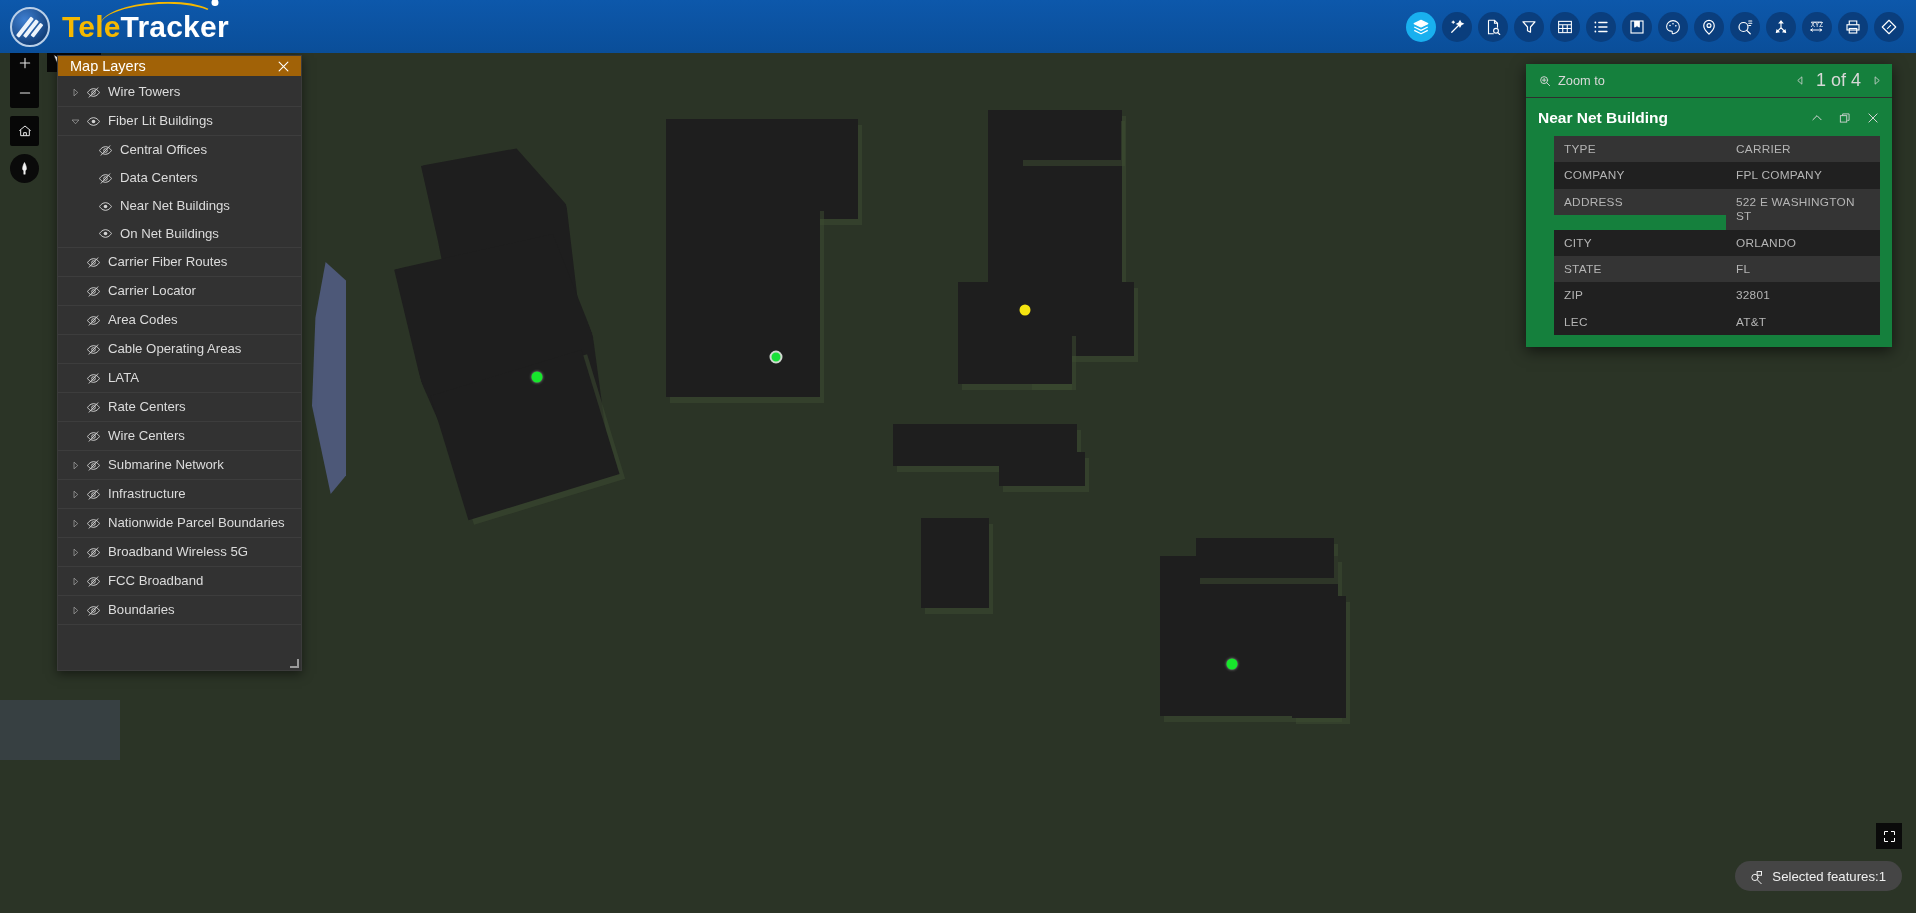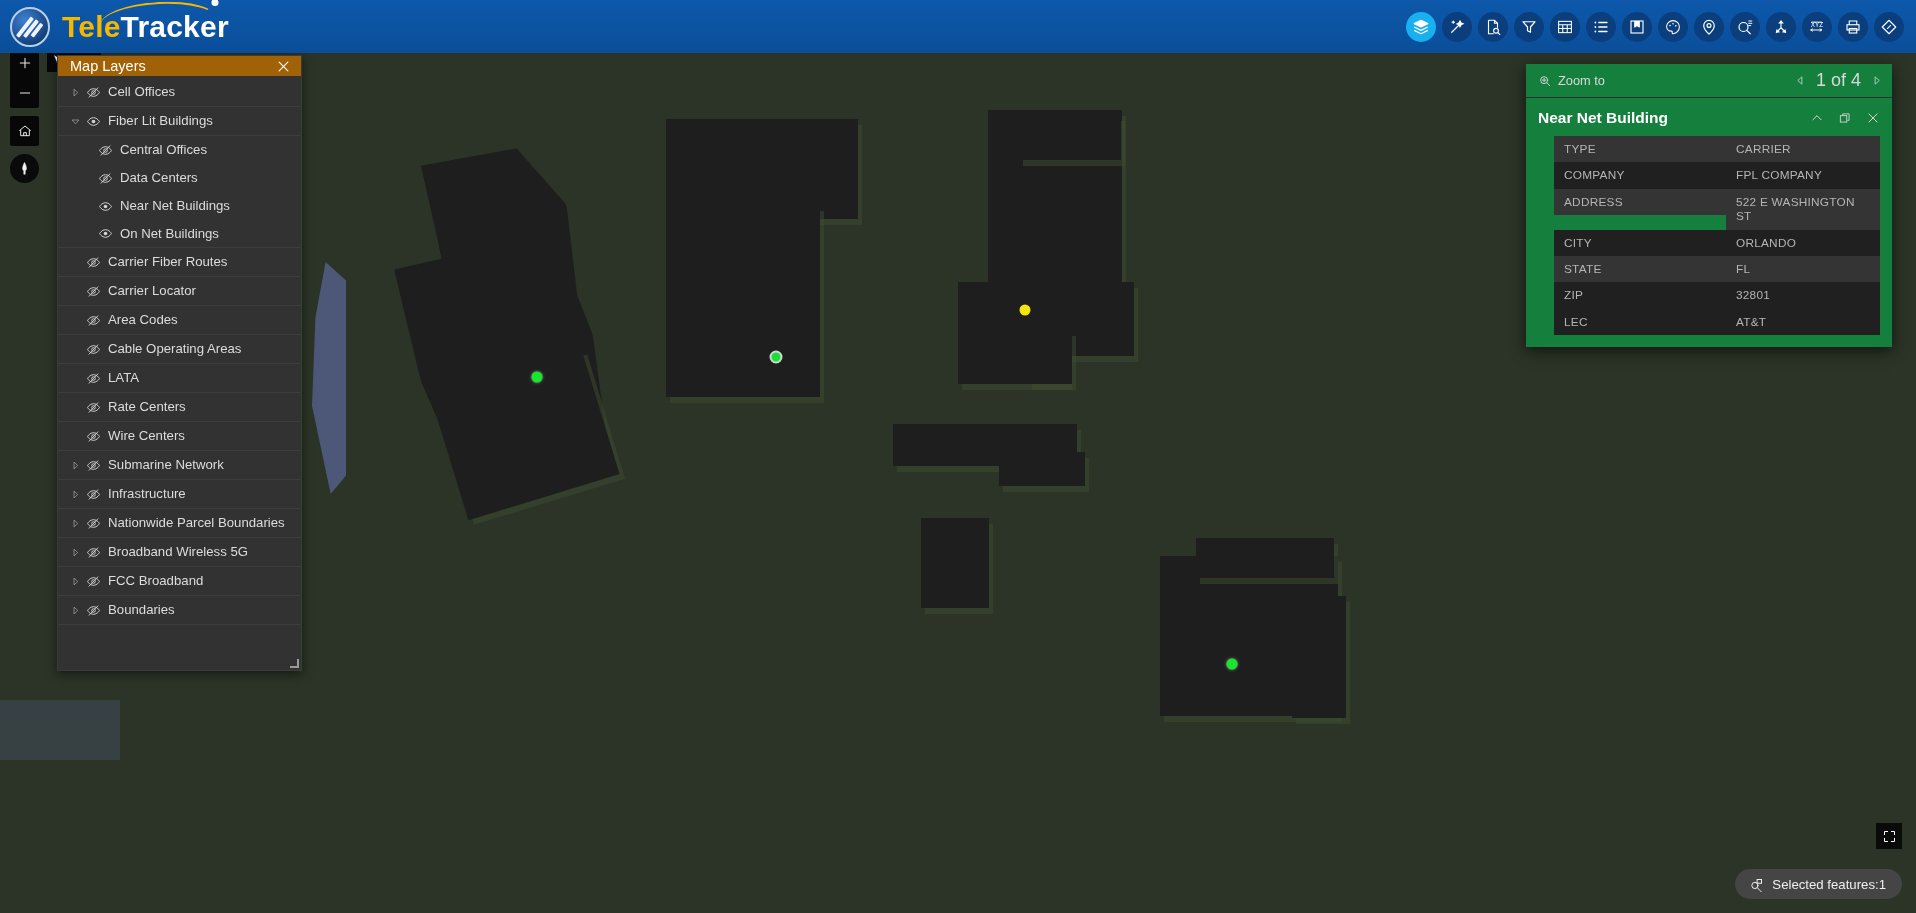--- a/index.html
+++ b/index.html
@@ -178,21 +178,21 @@
   .attr-row.even .k, .attr-row.even .v { background: #202020; }
 
   
   #fullscreen {
     position: absolute; right: 14px; bottom: 64px; width: 26px; height: 26px;
     background: #0a0a0a; display:flex; align-items:center; justify-content:center;
     cursor:pointer; z-index: 30;
   }
   #fullscreen svg { width: 15px; height: 15px; }
   #selbadge {
-    position: absolute; right: 14px; bottom: 14px; height: 30px;
+    position: absolute; right: 14px; bottom: 22px; height: 30px;
     background: #454545; border-radius: 16px; display:flex; align-items:center;
     gap: 8px; padding: 0 16px 0 14px; color: #efefef; font-size: 13.2px;
     z-index: 30; cursor: pointer;
   }
   #selbadge svg { width: 15px; height: 15px; }
 </style>
 </head>
 <body>
 
 <div id="app">
@@ -396,21 +396,21 @@
               <path d="M8 3l10 9-10 9V3z"></path>
             </svg>
           </span>
           <span class="eye">
             <svg viewBox="0 0 24 24" fill="none" stroke="currentColor" stroke-width="1.5">
               <path d="M2.5 12S6 5.8 12 5.8 21.5 12 21.5 12 18 18.2 12 18.2 2.5 12 2.5 12z"></path>
               <circle cx="12" cy="12" r="2.9"></circle>
               <path d="M5 19.5L19 4.5" stroke-linecap="round"></path>
             </svg>
           </span>
-          <span class="lbl">Cell Offices</span>
+          <span class="lbl">Wire Towers</span>
         </div>
         <div class="layer-row">
           <span class="twisty">
             <svg viewBox="0 0 24 24" fill="none" stroke="currentColor" stroke-width="1.6" stroke-linejoin="round">
               <path d="M3 8l9 10 9-10H3z"></path>
             </svg>
           </span>
           <span class="eye">
             <svg viewBox="0 0 24 24" fill="none" stroke="currentColor" stroke-width="1.5">
               <path d="M2.5 12S6 5.8 12 5.8 21.5 12 21.5 12 18 18.2 12 18.2 2.5 12 2.5 12z"></path>

